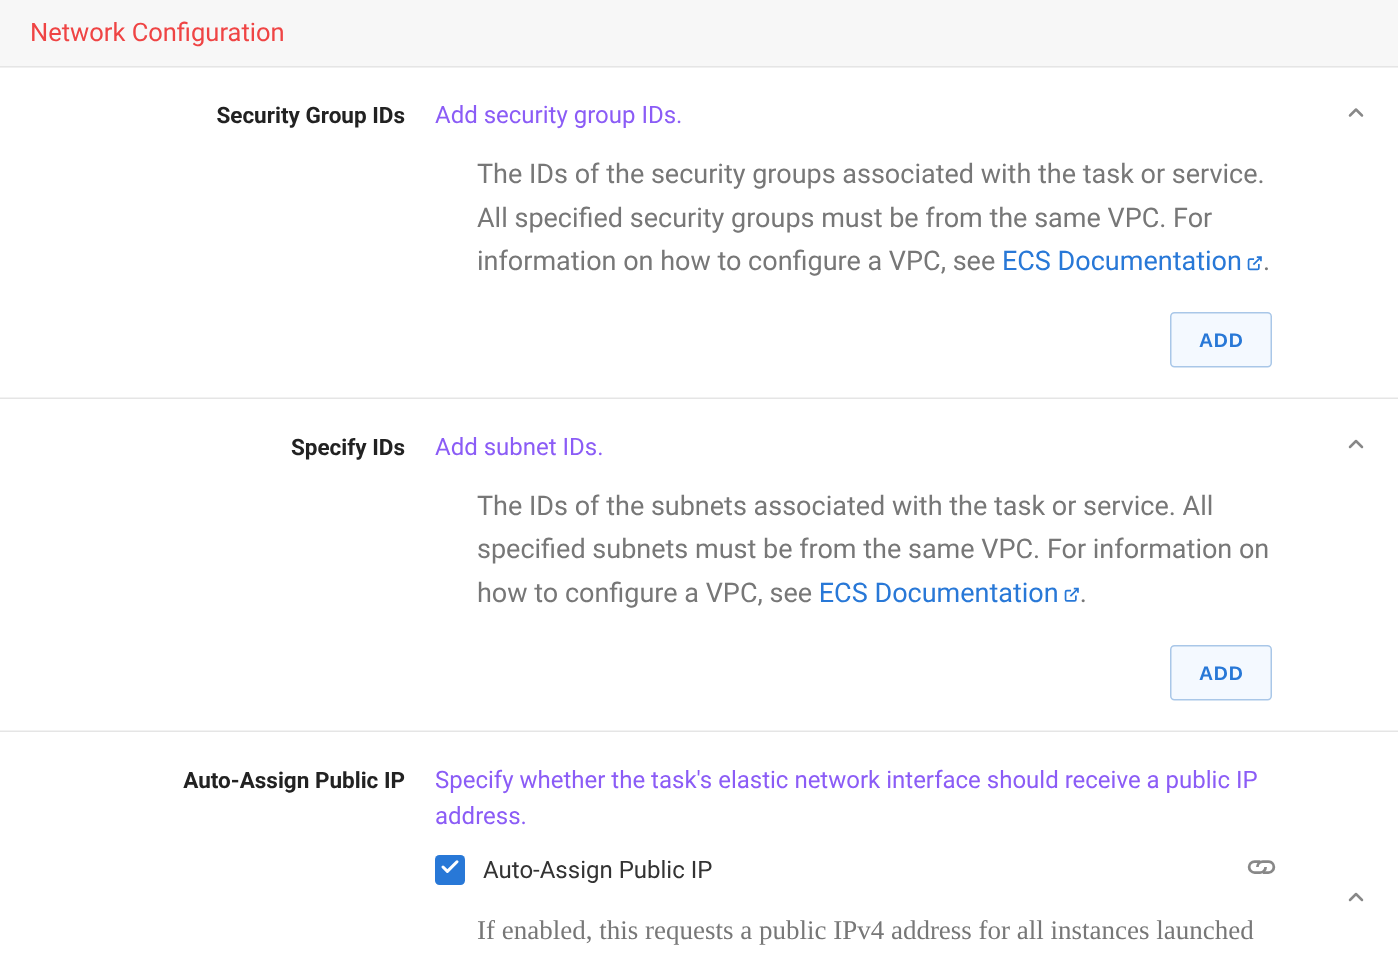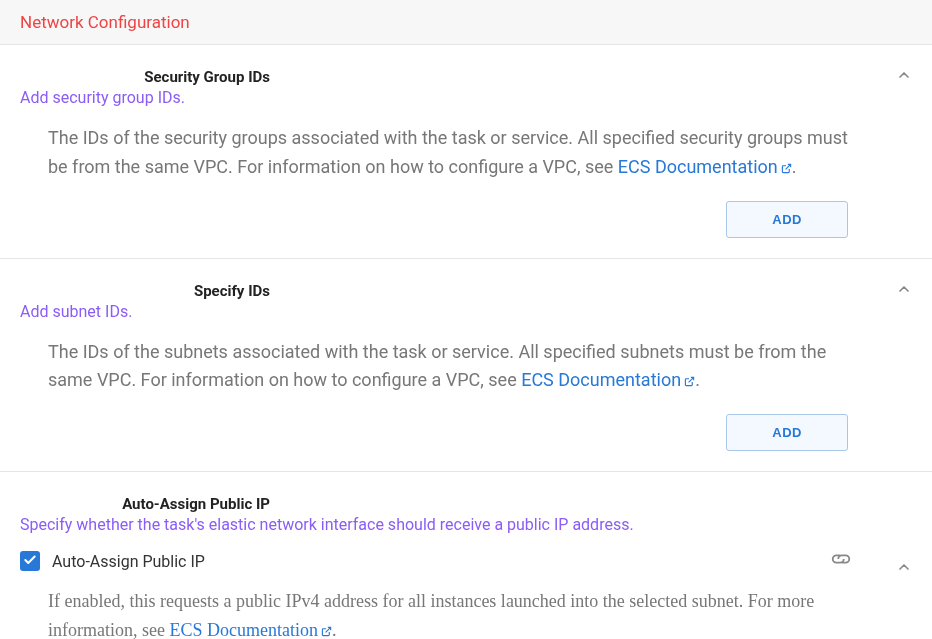--- a/index.html
+++ b/index.html
@@ -18,21 +18,20 @@
       padding: 12px 20px;
       border-bottom: 1px solid #e5e5e5;
       font-size: 17px;
       color: #ef4444;
     }
     .config-row {
       display: flex;
       padding: 20px;
       border-bottom: 1px solid #e5e5e5;
       position: relative;
-      flex-direction: column;
     }
     .config-row.last {
       border-bottom: none;
     }
     .label-col {
       width: 270px;
       text-align: right;
       padding-right: 20px;
       padding-top: 2px;
       flex-shrink: 0;
@@ -78,21 +77,21 @@
       justify-content: flex-end;
       padding-right: 4px;
     }
     .add-btn {
       background: #f4f9ff;
       border: 1px solid #a9c7e8;
       color: #2878d7;
       font-weight: 600;
       font-size: 13px;
       letter-spacing: 0.5px;
-      padding: 10px 45px;
+      padding: 10px 18px;
       border-radius: 3px;
       cursor: pointer;
     }
     .collapse-toggle {
       position: absolute;
       right: 20px;
       top: 22px;
       cursor: pointer;
       color: #888;
     }

